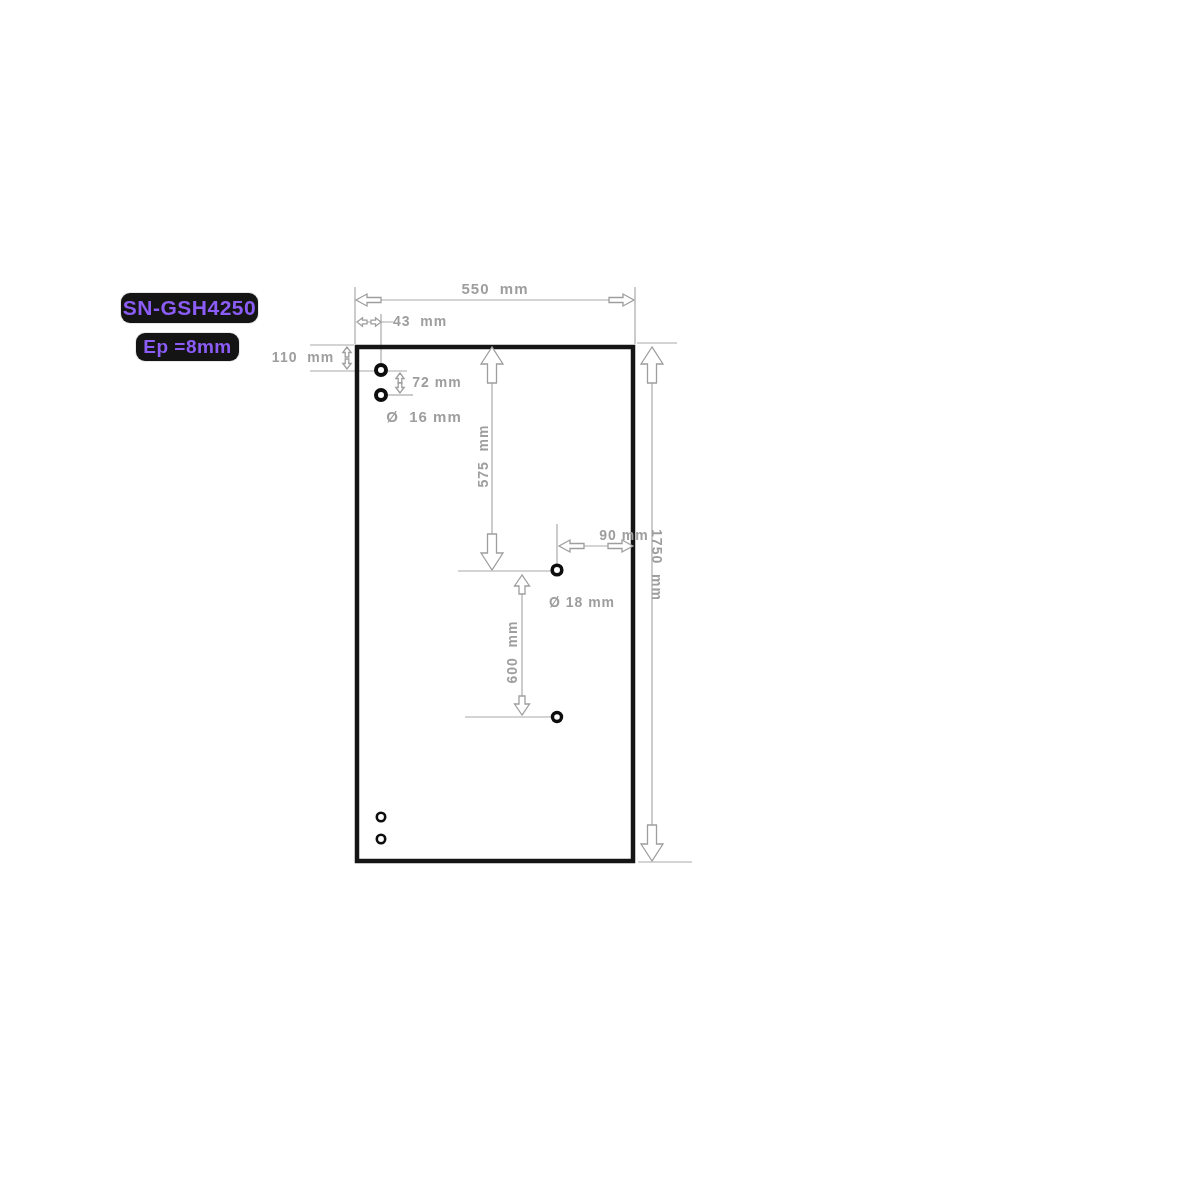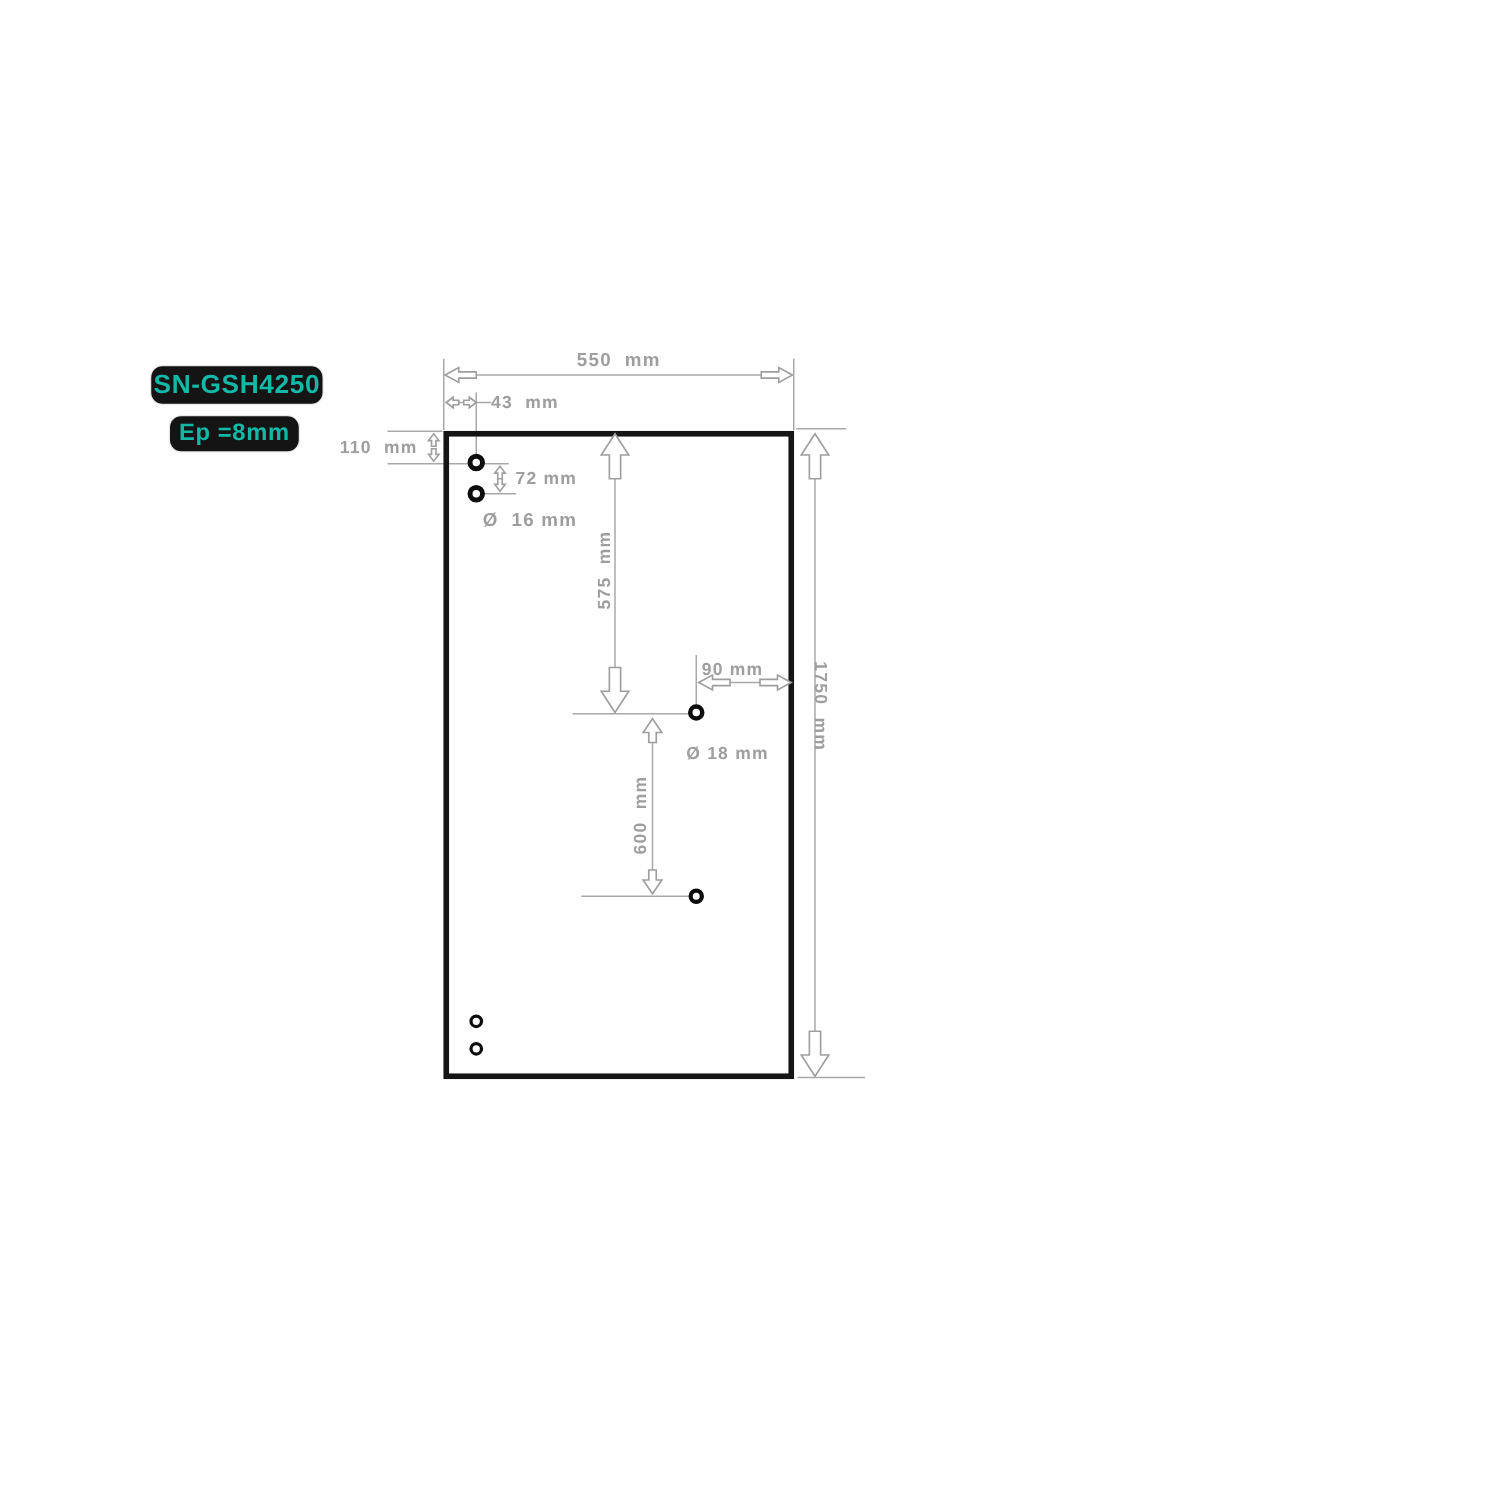--- a/index.html
+++ b/index.html
@@ -10,21 +10,21 @@
   svg.layer{position:absolute;left:0;top:0;}
   .dimlabel{
     position:absolute;transform:translate(-50%,-50%);
     color:#9e9e9e;font-weight:bold;font-size:14px;letter-spacing:1px;
     white-space:pre;line-height:1;
   }
   .dimlabel.big{font-size:15px;}
   .dimlabel.rot-ccw{transform:translate(-50%,-50%) rotate(-90deg);}
   .dimlabel.rot-cw{transform:translate(-50%,-50%) rotate(90deg);}
   .badge{
-    position:absolute;background:#141414;color:#14b8a6;font-weight:bold;
+    position:absolute;background:#141414;color:#8b5cf6;font-weight:bold;
     border-radius:9px;display:flex;align-items:center;justify-content:center;
     letter-spacing:.5px;box-shadow:0 0 0 1px #e8e8e8;
   }
   .badge.model{left:121px;top:293px;width:137px;height:30px;font-size:21px;}
   .badge.thickness{left:136px;top:333px;width:103px;height:28px;font-size:19px;text-align:right;}
 </style>
 </head>
 <body>
 
 <div class="canvas">
@@ -80,20 +80,20 @@
   <div class="dimlabel" style="left:420px;top:321px">43  mm</div>
 
   <div class="dimlabel" style="left:303px;top:357px">110  mm</div>
 
   <div class="dimlabel" style="left:437px;top:382px">72 mm</div>
 
   <div class="dimlabel big" style="left:424px;top:416px">Ø  16 mm</div>
 
   <div class="dimlabel rot-ccw" style="left:483px;top:456px">575  mm</div>
 
-  <div class="dimlabel" style="left:586px;top:535px">90 mm</div>
+  <div class="dimlabel" style="left:624px;top:535px">90 mm</div>
 
   <div class="dimlabel" style="left:582px;top:602px">Ø 18 mm</div>
 
   <div class="dimlabel rot-ccw" style="left:512px;top:652px">600  mm</div>
 
   <div class="dimlabel rot-cw" style="left:657px;top:565px">1750  mm</div>
 </div>
 
 </body></html>

